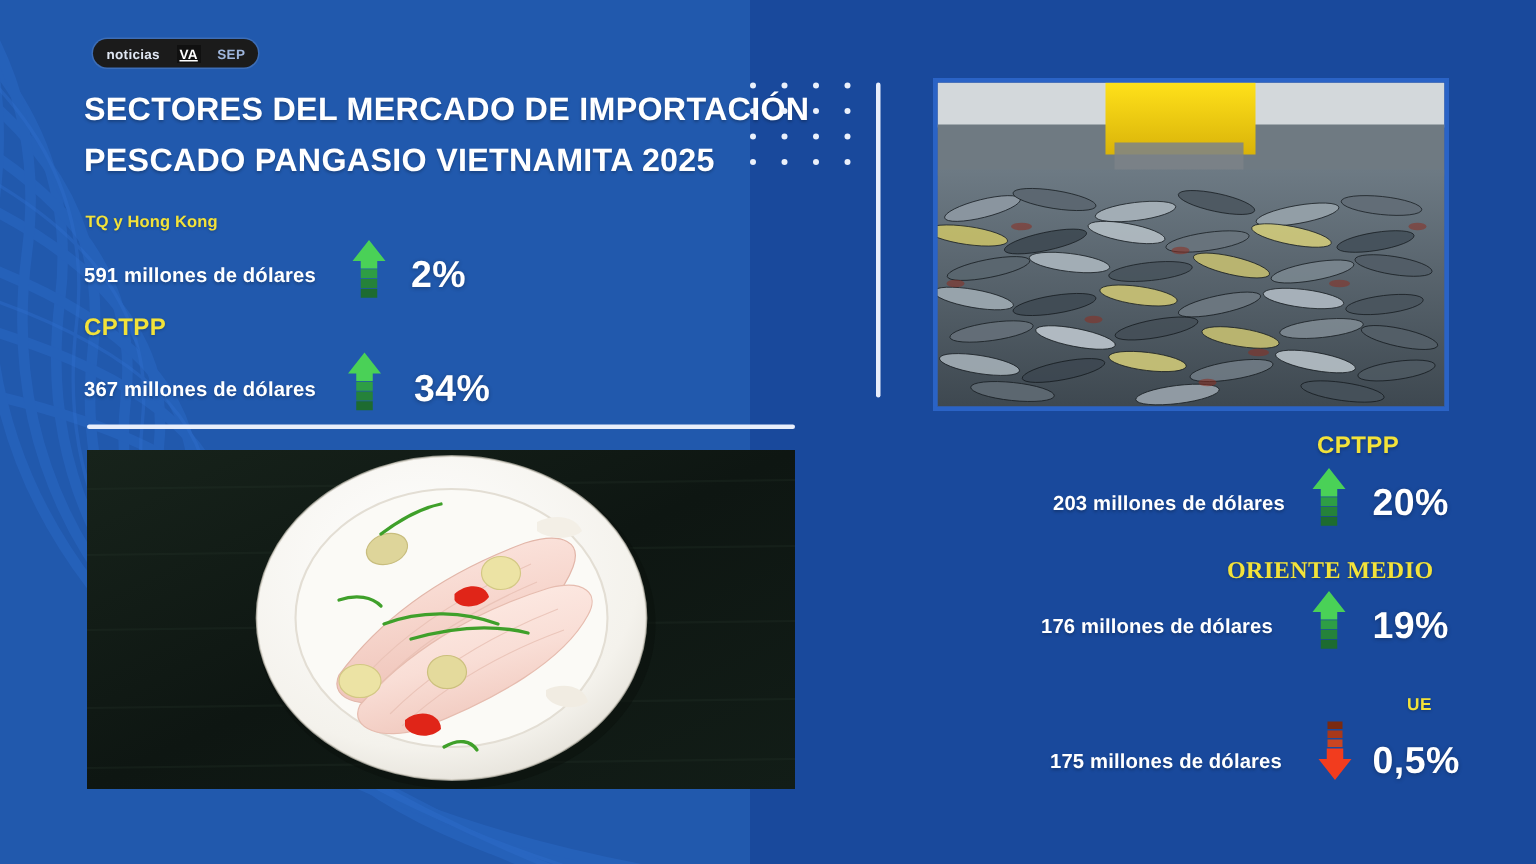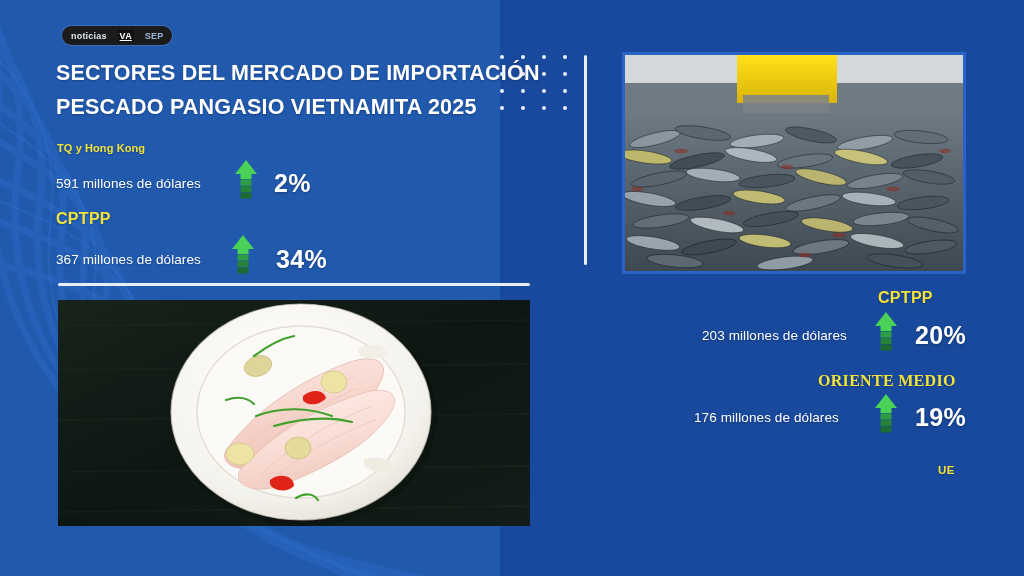--- a/index.html
+++ b/index.html
@@ -38,21 +38,21 @@
 
   
   .dot-grid { position:absolute; left:500px; top:55px; display:grid;
     grid-template-columns:repeat(4,1fr); gap:13px 17px; }
   .dot-grid i { display:block; width:4px; height:4px; border-radius:50%;
     background:#eaf0fb; }
 
   
   .stat { position:absolute; display:flex; align-items:center; }
   .stat .amount {
-    color:#ffffff; font-weight:400; font-size:13.5px; letter-spacing:.1px;
+    color:#ffffff; font-weight:700; font-size:13.5px; letter-spacing:.1px;
     white-space:nowrap; text-shadow:0 1px 2px rgba(0,0,0,.25);
   }
   .stat .pct {
     color:#ffffff; font-weight:700; font-size:25px; letter-spacing:.3px;
     white-space:nowrap; text-shadow:0 1px 3px rgba(0,0,0,.3);
   }
   .region {
     position:absolute; color:#f2e23a; font-weight:700;
     white-space:nowrap; text-shadow:0 1px 2px rgba(0,0,0,.25);
   }
@@ -187,20 +187,32 @@
         <polygon points="12,1 23,15 17.5,15 17.5,20 6.5,20 6.5,15 1,15" fill="#4ad157"></polygon>
         <rect x="6.5" y="20.5" width="11" height="6" fill="#2e9e45"></rect>
         <rect x="6.5" y="27" width="11" height="6" fill="#25823a"></rect>
         <rect x="6.5" y="33.5" width="11" height="6" fill="#1d6b30"></rect>
       </svg>
     </span>
     <span class="pct" style="position:absolute; left:221px;">19%</span>
   </div>
 
   <div class="region xs" style="left:938px; top:464px;">UE</div>
+  <div class="stat" style="left:700px; top:500px; width:300px;">
+    <span class="amount">175 millones de dólares</span>
+    <span style="position:absolute; left:178px; top:-21px;">
+      <svg class="arrow" viewBox="0 0 24 42">
+        <rect x="7" y="2" width="10" height="5" fill="#7a2a10"></rect>
+        <rect x="7" y="8" width="10" height="5" fill="#a8381a"></rect>
+        <rect x="7" y="14" width="10" height="5" fill="#c94521"></rect>
+        <polygon points="12,41 1,27 6.5,27 6.5,20 17.5,20 17.5,27 23,27" fill="#f23c1e"></polygon>
+      </svg>
+    </span>
+    <span class="pct" style="position:absolute; left:215px;">0,5%</span>
+  </div>
 
   <div class="hdiv"></div>
   <div class="vdiv"></div>
 
   <div class="photo photo-fish">
     <svg width="338" height="216" viewBox="0 0 338 216" preserveAspectRatio="none">
       <defs>
         <linearGradient id="wallG" x1="0" y1="0" x2="0" y2="1">
           <stop offset="0" stop-color="#c9cfd3"></stop>
             <stop offset="1" stop-color="#9aa3a8"></stop>

